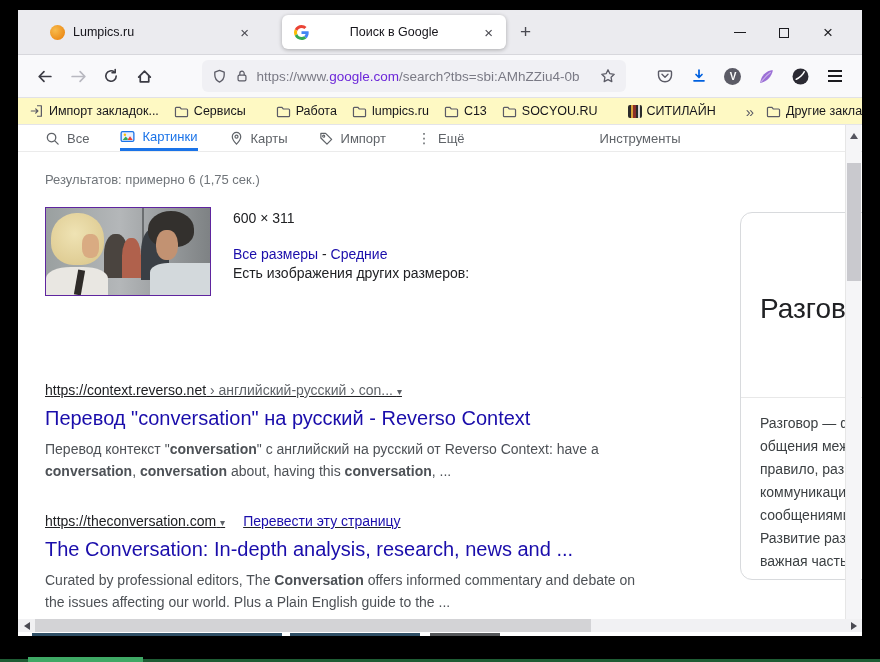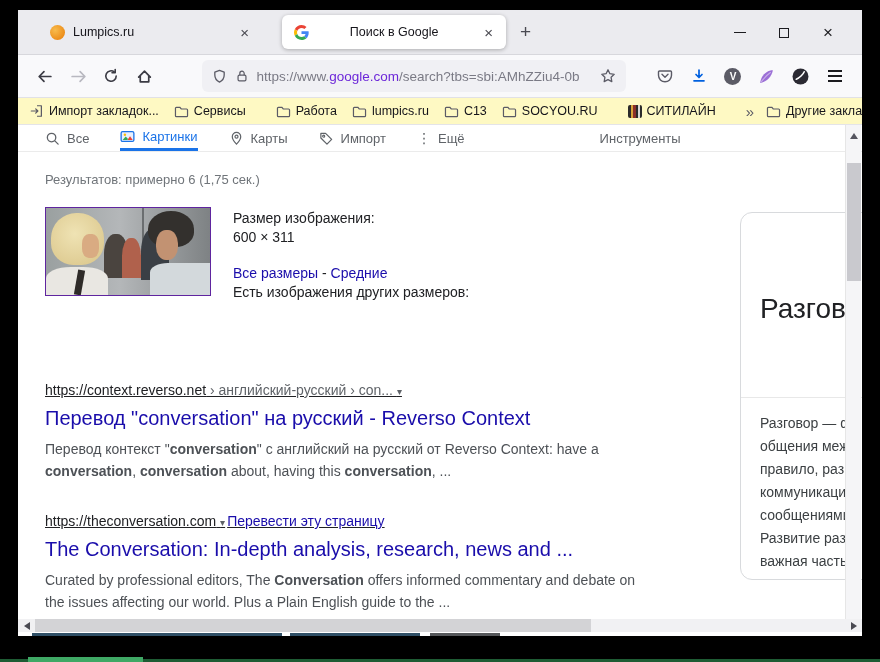--- a/index.html
+++ b/index.html
@@ -78,21 +78,21 @@
   .query .qlink { color:#1a0dab; font-weight:bold; font-style:italic; }
 
   .result { position:absolute; left:27px; width:604px; }
   .r1 { top:257px; } .r2 { top:388px; }
   .r-url { font-size:14px; color:#202124;text-decoration:underline; }
   .r-crumbs { color:#5f6368; }
   .r-dd { color:#5f6368; font-size:10px; }
   .r-title { font-size:20px; color:#1a0dab; margin-top:9px; white-space:nowrap; }
   .r-snippet { font-size:14px; color:#4d5156; line-height:22px; margin-top:8px; }
   .bd { font-weight:bold; }
-  .r-translate { color:#1a0dab; margin-left:2px; }
+  .r-translate { color:#1a0dab; margin-left:18px; }
 
   
   .kp { position:absolute; left:722px; top:87px; width:176px; height:368px; background:#fff; border:1px solid #d8dadd; border-radius:12px; overflow:hidden; }
   .kp-title { margin-top:80px; padding-left:19px; font-size:28px; color:#202124; white-space:nowrap; overflow:hidden; }
   .kp-divider { margin-top:72px; border-top:1px solid #e8e8e8; }
   .kp-desc { padding:14px 0 0 19px; font-size:14px; color:#3c4043; line-height:23px; }
   .kp-desc div { white-space:nowrap; overflow:hidden; }
 
   
   .vscroll { position:absolute; right:1px; top:0; width:16px; height:495px; background:#f5f5f7; border-left:1px solid #e6e6e6; }
@@ -337,21 +337,20 @@
         <div class="t-hair"></div>
           <div class="t-face"></div>
           <div class="t-body"></div>
           <div class="t-strap"></div>
         <div class="t-mhair"></div>
           <div class="t-mface"></div>
           <div class="t-mbody"></div>
       </div>
 
       <div class="imginfo">
-        <div>Размер изображения:</div>
         <div>600 × 311</div>
         <div class="gap"></div>
         <div>
           <a class="glink">Все размеры</a><span> - </span><a class="glink">Средние</a>
         </div>
         <div>Есть изображения других размеров:</div>
       </div>
 
 
       <div class="result r1">

